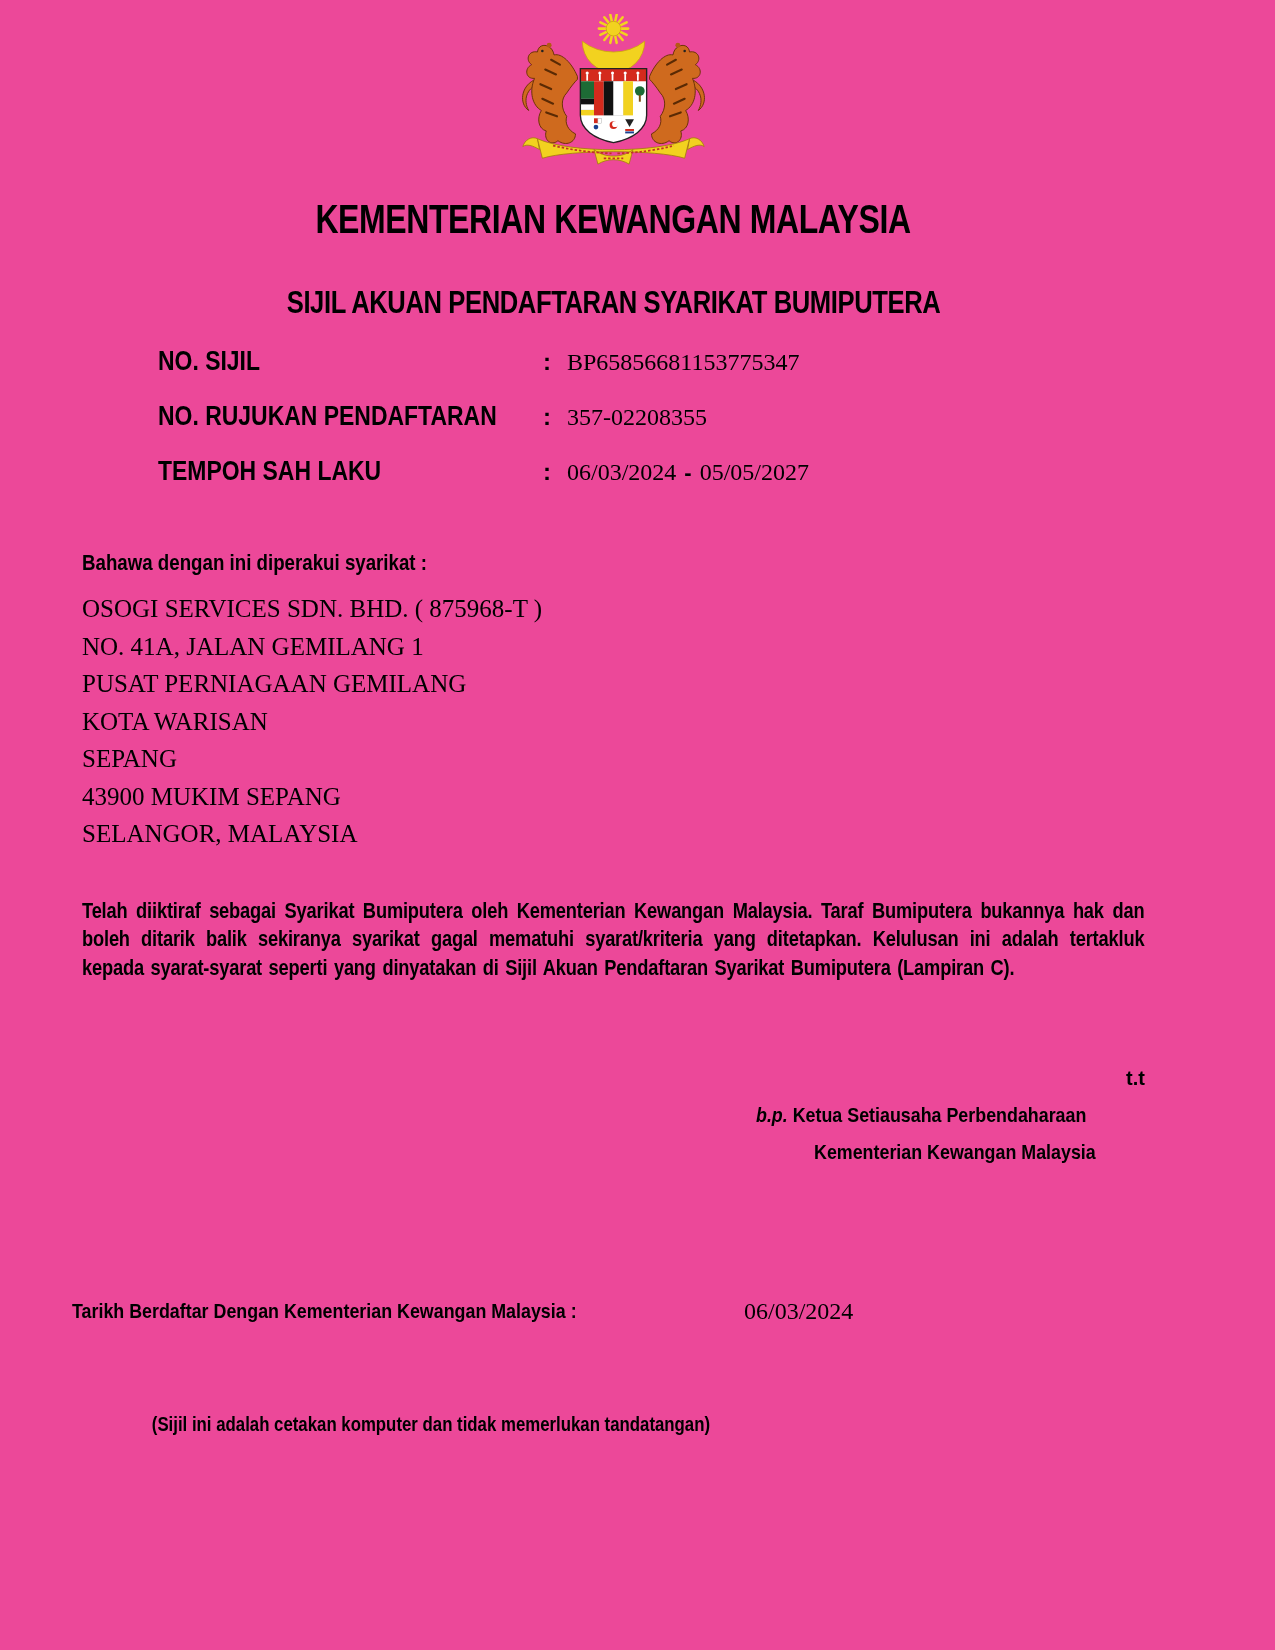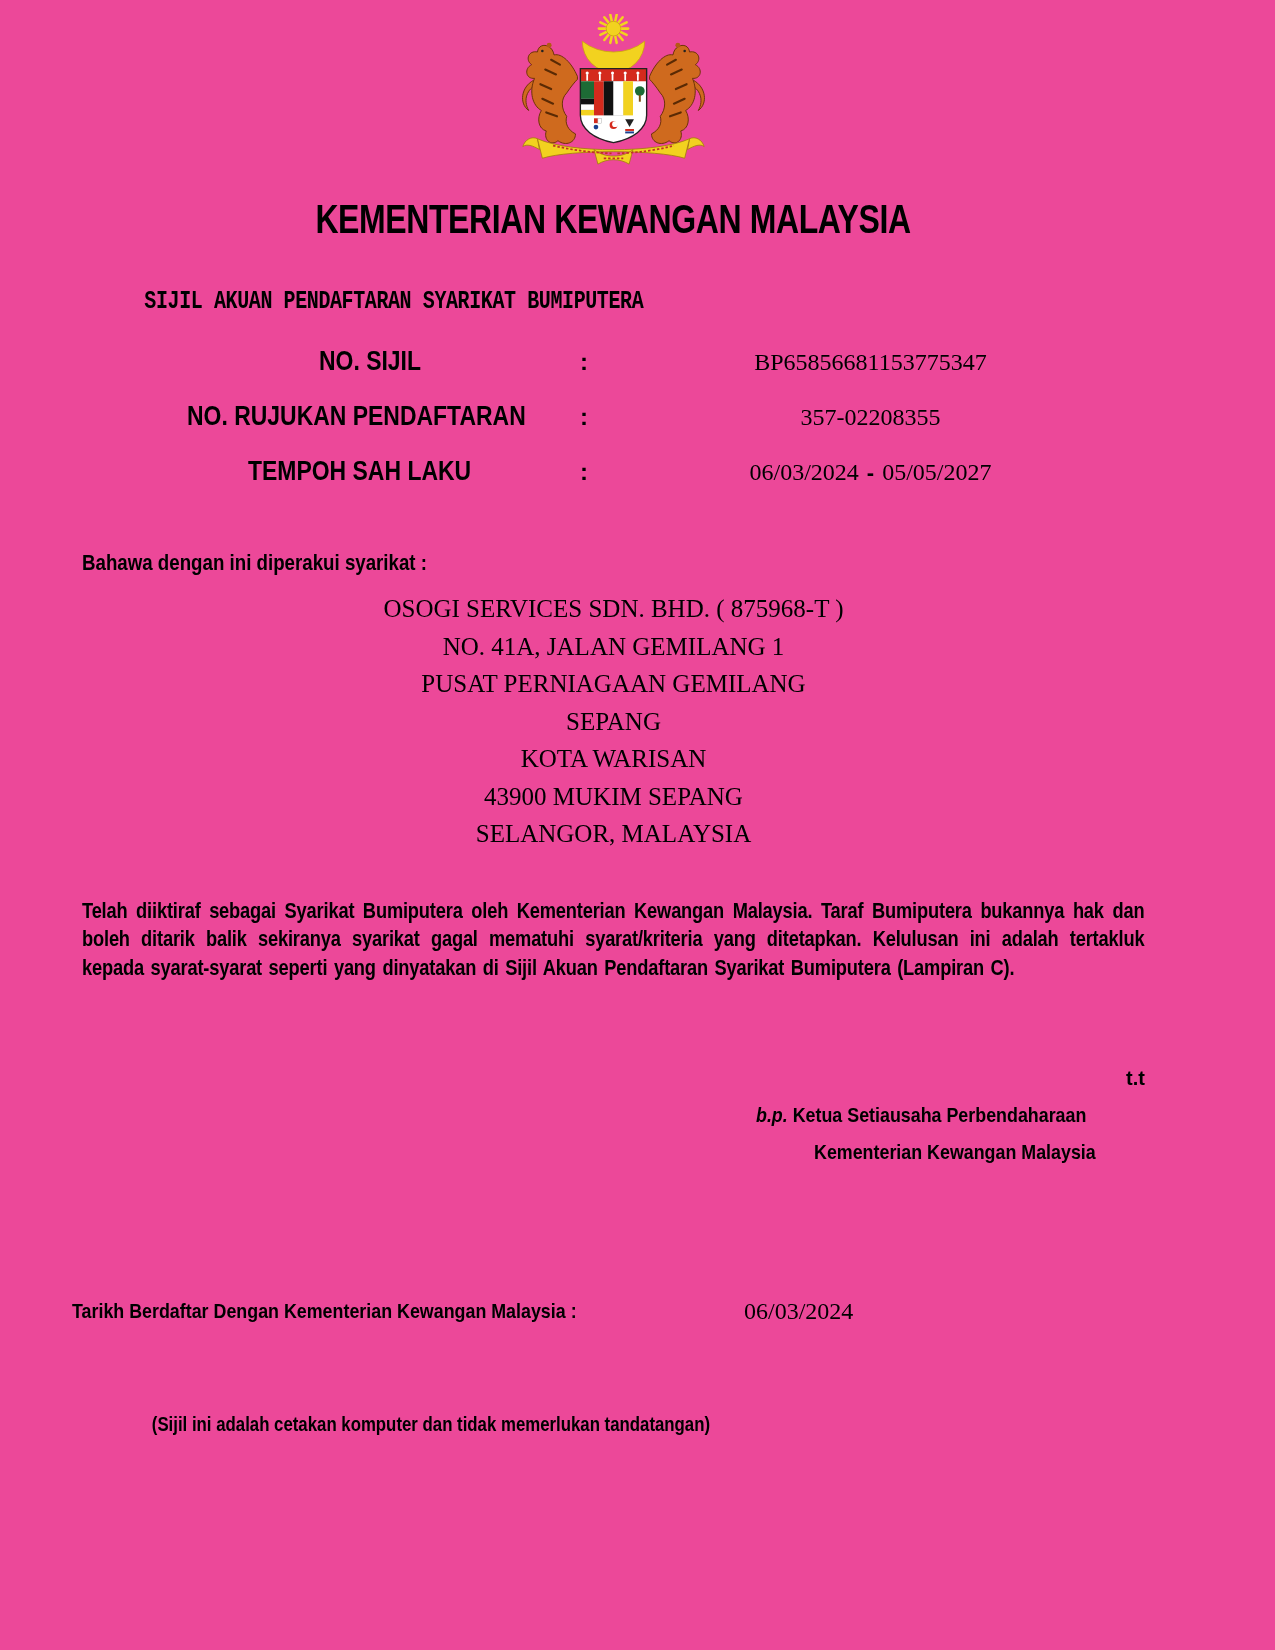--- a/index.html
+++ b/index.html
@@ -12,34 +12,34 @@
   .serif { font-family:"Liberation Serif", serif; font-weight:400; }
 
   
   .cx  { display:inline-block; transform:scaleX(.80); transform-origin:50% 50%; white-space:nowrap; }
   .cxl { display:inline-block; transform:scaleX(.85); transform-origin:0 50%; white-space:nowrap; }
 
   .crest-wrap { text-align:center; }
   .crest-wrap svg { display:inline-block; }
 
   .title-line { text-align:center; margin-top:24px; font-size:40px; line-height:46px; letter-spacing:-.5px; }
-  .subtitle-line { text-align:left; margin-top:40px; font-size:25px; line-height:40px; letter-spacing:-.5px;font-family:Liberation Mono, monospace; }
-
-  .fields { margin-top:22px; margin-left:105px;text-align:center; }
+  .subtitle-line { text-align:center; margin-top:40px; font-size:32px; line-height:40px; letter-spacing:-.5px; }
+
+  .fields { margin-top:22px; margin-left:76px; }
   .field-row { display:grid; grid-template-columns:385px 24px 1fr; align-items:baseline;
                line-height:34px; margin-bottom:20px; }
   .field-label { font-size:27px; }
   .field-colon { font-size:24px; font-family:"Liberation Sans",sans-serif; font-weight:700; }
   .field-value { font-size:24px; }
   .date-dash { font-family:"Liberation Sans",sans-serif; font-weight:700; font-size:22px; padding:0 8px; }
 
   .bahawa { margin-top:60px; font-size:22px; line-height:26px; }
 
   .company { margin-top:14px; font-size:25px; }
-  .company .addr-line { line-height:37.5px; height:37.5px;text-align:center; }
+  .company .addr-line { line-height:37.5px; height:37.5px; }
 
   .para-wrap { margin-top:44px; width:1280px; transform:scaleX(.83); transform-origin:0 0; }
   .para { font-size:22px; line-height:28.6px; text-align:justify; letter-spacing:-.2px; word-spacing:2px; }
 
   .sig { margin-top:84px;text-align:right; }
   .sig-tt { padding-left:160px; font-size:20px; line-height:24px; }
   .sig-name { margin-top:6px; font-size:27px; line-height:34px; letter-spacing:-.3px; }
   .sig-line1 { margin-top:18px; font-size:21px; line-height:24px; }
   .sig-line2 { margin-top:13px; font-size:21px; line-height:24px; }
   .sig-line3 { margin-top:13px; font-size:21px; line-height:24px; }
@@ -177,22 +177,22 @@
   </div>
 
   <div class="bahawa sansb">
     <span class="cxl">Bahawa dengan ini diperakui syarikat :</span>
   </div>
 
   <div class="company serif">
     <div class="addr-line">OSOGI SERVICES SDN. BHD. ( 875968-T )</div>
     <div class="addr-line">NO. 41A, JALAN GEMILANG 1</div>
     <div class="addr-line">PUSAT PERNIAGAAN GEMILANG</div>
+    <div class="addr-line">KOTA WARISAN</div>
     <div class="addr-line">SEPANG</div>
-    <div class="addr-line">KOTA WARISAN</div>
     <div class="addr-line">43900 MUKIM SEPANG</div>
     <div class="addr-line">SELANGOR, MALAYSIA</div>
   </div>
 
   <div class="para-wrap">
     <div class="para sansb">Telah diiktiraf sebagai Syarikat Bumiputera oleh Kementerian Kewangan Malaysia. Taraf Bumiputera bukannya hak dan boleh ditarik balik sekiranya syarikat gagal mematuhi syarat/kriteria yang ditetapkan. Kelulusan ini adalah tertakluk kepada syarat-syarat seperti yang dinyatakan di Sijil Akuan Pendaftaran Syarikat Bumiputera (Lampiran C).</div>
   </div>
 
   <div class="sig">
     <div class="sig-tt sansb">t.t</div>

